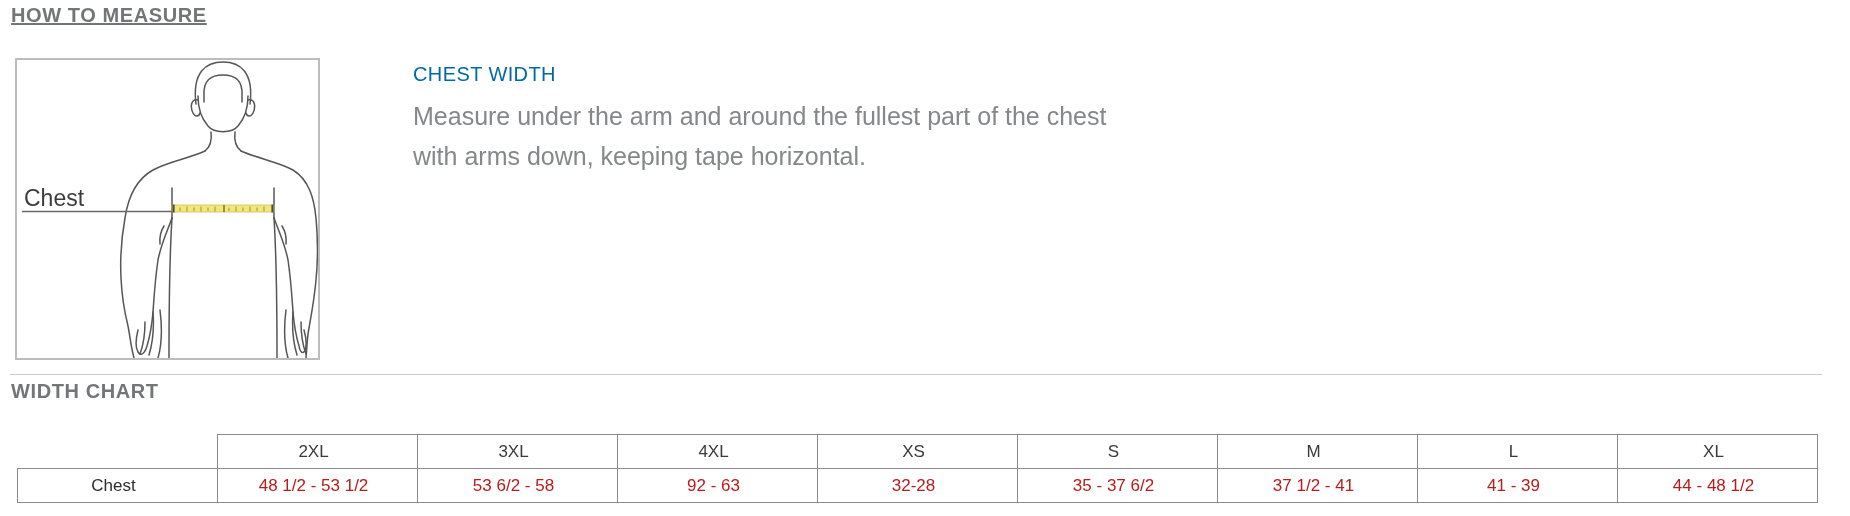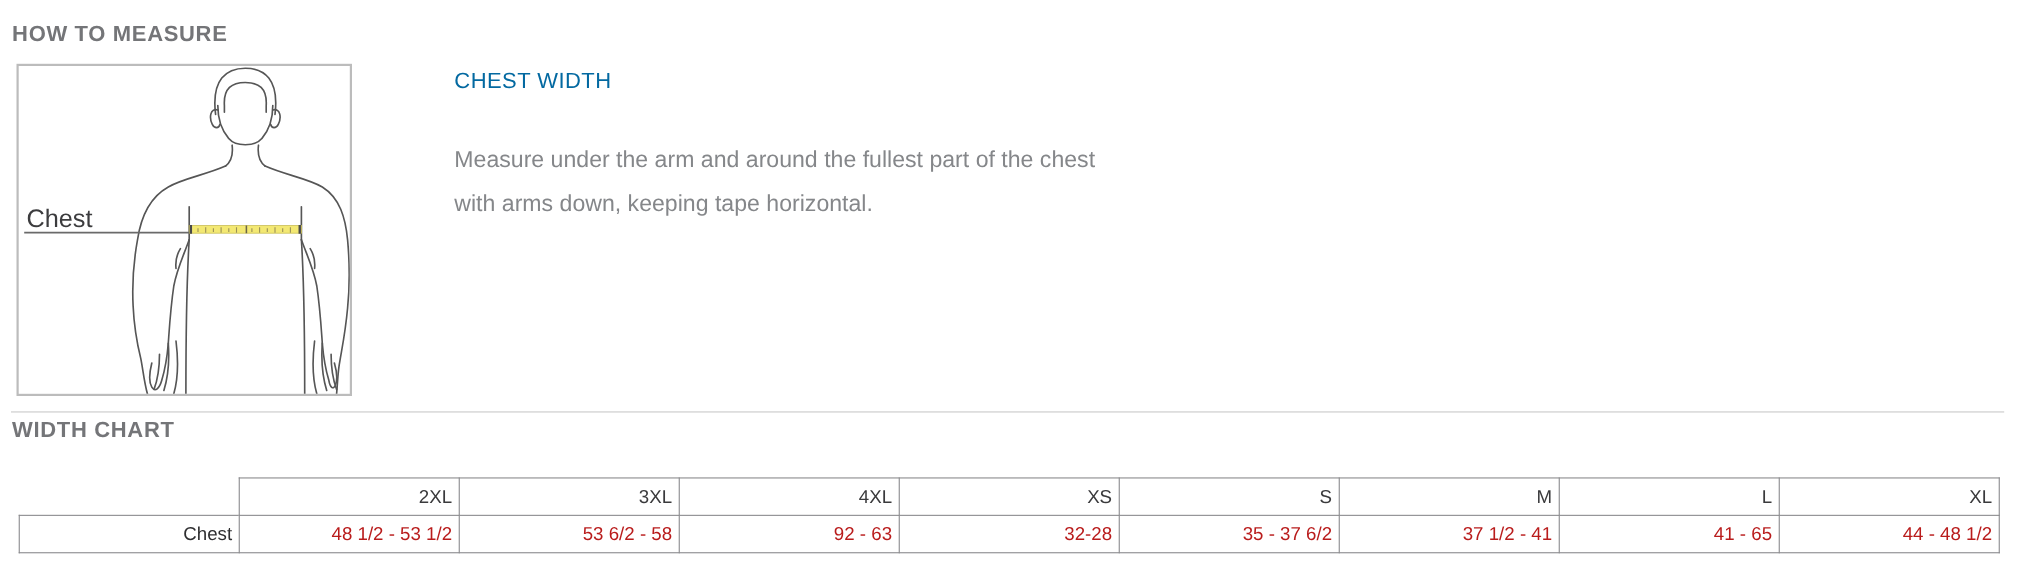--- a/index.html
+++ b/index.html
@@ -6,52 +6,52 @@
   html,body { background:#ffffff; }
   body {
     width:1850px; height:516px; position:relative; overflow:hidden;
     font-family:"Liberation Sans","DejaVu Sans",sans-serif;
   }
   .section-heading {
     position:absolute; left:11px;
     font-size:20px; font-weight:bold; letter-spacing:0.6px;
     color:#747578;
   }
-  #howto-heading { top:20px; }
+  #howto-heading { top:4px;text-decoration:underline; }
   #sizechart-heading { top:380px; }
 
   .figure-box {
     position:absolute; left:15px; top:58px;
     width:305px; height:302px;
     border:2px solid #bcbcbc; background:#ffffff;
   }
   .figure-box svg { display:block; width:301px; height:298px; }
   .measure-heading {
     position:absolute; left:413px; top:63px;
     font-size:20px; color:#0369a1; letter-spacing:0.4px; white-space:nowrap;
   }
-  .measure-line { position:absolute; left:413px; font-size:21px; color:#85878a; white-space:nowrap;margin-top:32px; }
+  .measure-line { position:absolute; left:413px; font-size:25px; color:#85878a; white-space:nowrap; }
   #measure-line1 { top:102px; }
   #measure-line2 { top:142px; }
 
   .divider {
     position:absolute; left:10px; top:374px; width:1812px; height:0;
     border-top:1px solid #c9c9c9;
   }
 
   .size-table {
     position:absolute; left:17px; top:434px;
     border-collapse:collapse; table-layout:fixed;
   }
   .size-table th, .size-table td {
     width:200px; height:34px;
     border:1.5px solid #8b8b8e;
-    padding:0 6px 0 10px;
+    padding:0 18px 0 10px;
     font-size:17px; font-weight:normal;
-    text-align:right; vertical-align:middle; white-space:nowrap;
+    text-align:center; vertical-align:middle; white-space:nowrap;
   }
   .size-table th.corner { border:none; }
   .size-table th { color:#3a3a3c; }
   .size-table td.row-header { color:#2e2e30; }
   .size-table td.value { color:#b91c1c; }
 </style>
 </head>
 <body>
 
 <div class="section-heading" id="howto-heading">HOW TO MEASURE</div>
@@ -118,17 +118,17 @@
     <th>XL</th>
   </tr>
   <tr>
     <td class="row-header">Chest</td>
     <td class="value">48 1/2 - 53 1/2</td>
     <td class="value">53 6/2 - 58</td>
     <td class="value">92 - 63</td>
     <td class="value">32-28</td>
     <td class="value">35 - 37 6/2</td>
     <td class="value">37 1/2 - 41</td>
-    <td class="value">41 - 65</td>
+    <td class="value">41 - 39</td>
     <td class="value">44 - 48 1/2</td>
   </tr>
 </tbody>
   </table>
 
 </body></html>

